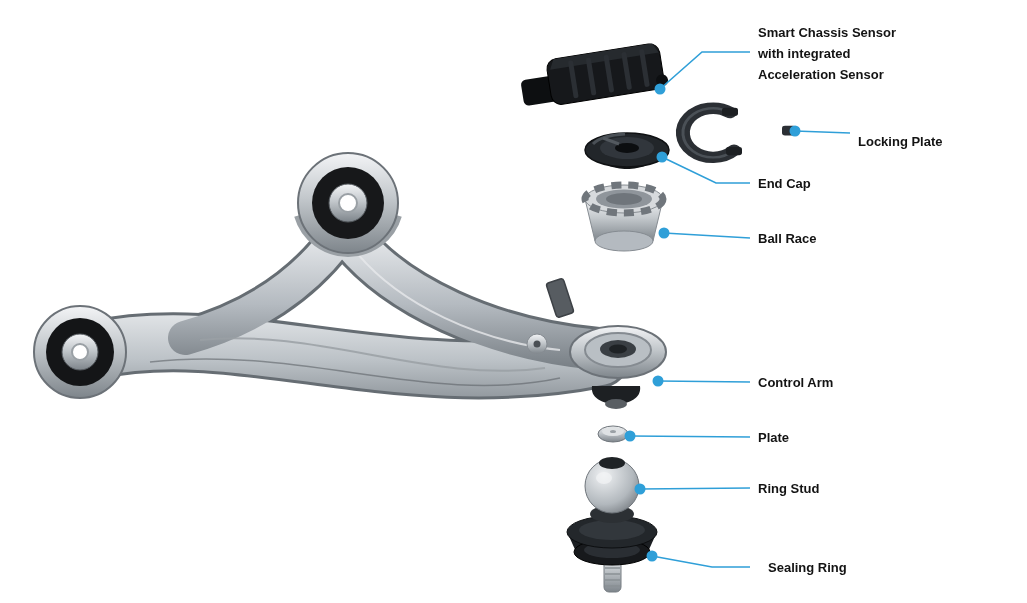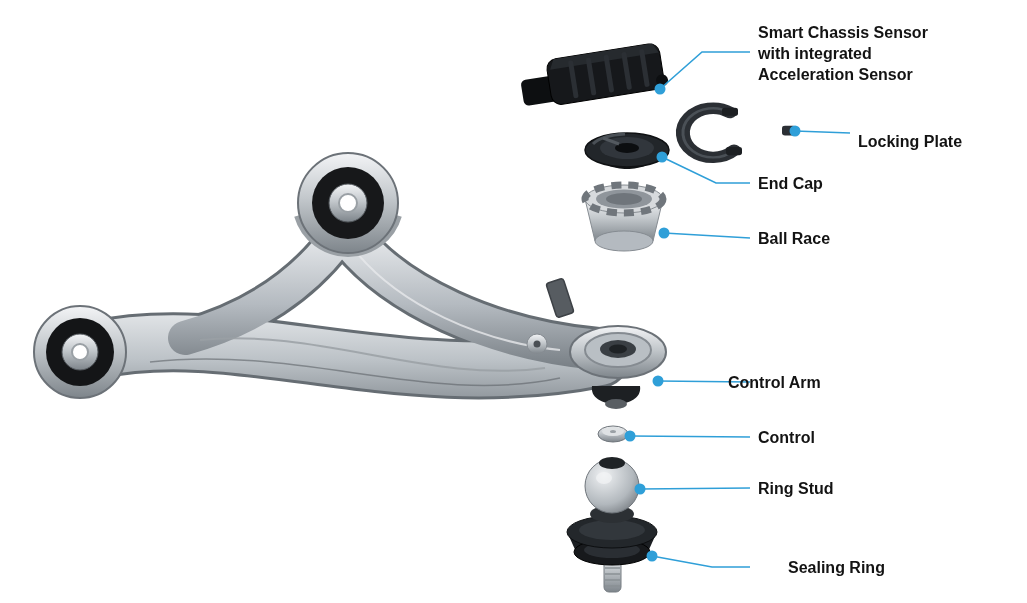--- a/index.html
+++ b/index.html
@@ -9,21 +9,21 @@
     width: 1027px;
     height: 603px;
     background: #ffffff;
     overflow: hidden;
     font-family: "Liberation Sans", sans-serif;
   }
   .stage svg { position: absolute; left: 0; top: 0; }
   .label {
     position: absolute;
     font-weight: 700;
-    font-size: 16px;
+    font-size: 13px;
     line-height: 21px;
     color: #131313;
     white-space: pre-line;
   }
   .nowrap { white-space: nowrap; }
   .leader { fill: none; stroke: var(--accent, #2f9fd8); stroke-width: 1.6px; }
   .dot { fill: var(--accent, #2f9fd8); }
 </style>
 </head>
 <body>
@@ -197,21 +197,21 @@
   <div class="label" style="left:758px; top:22px; width:240px;">Smart Chassis Sensor
 with integrated
 Acceleration Sensor</div>
 
   <div class="label nowrap" style="left:858px; top:123px;margin-top:8px;">Locking Plate</div>
 
   <div class="label nowrap" style="left:758px; top:173px;">End Cap</div>
 
   <div class="label nowrap" style="left:758px; top:228px;">Ball Race</div>
 
-  <div class="label nowrap" style="left:728px; top:372px;">Control Arm</div>
-
-  <div class="label nowrap" style="left:758px; top:427px;">Control</div>
+  <div class="label nowrap" style="left:758px; top:372px;">Control Arm</div>
+
+  <div class="label nowrap" style="left:758px; top:427px;">Plate</div>
 
   <div class="label nowrap" style="left:758px; top:478px;">Ring Stud</div>
 
-  <div class="label nowrap" style="left:788px; top:557px;">Sealing Ring</div>
+  <div class="label nowrap" style="left:768px; top:557px;">Sealing Ring</div>
 
 </div>
 
 </body></html>

